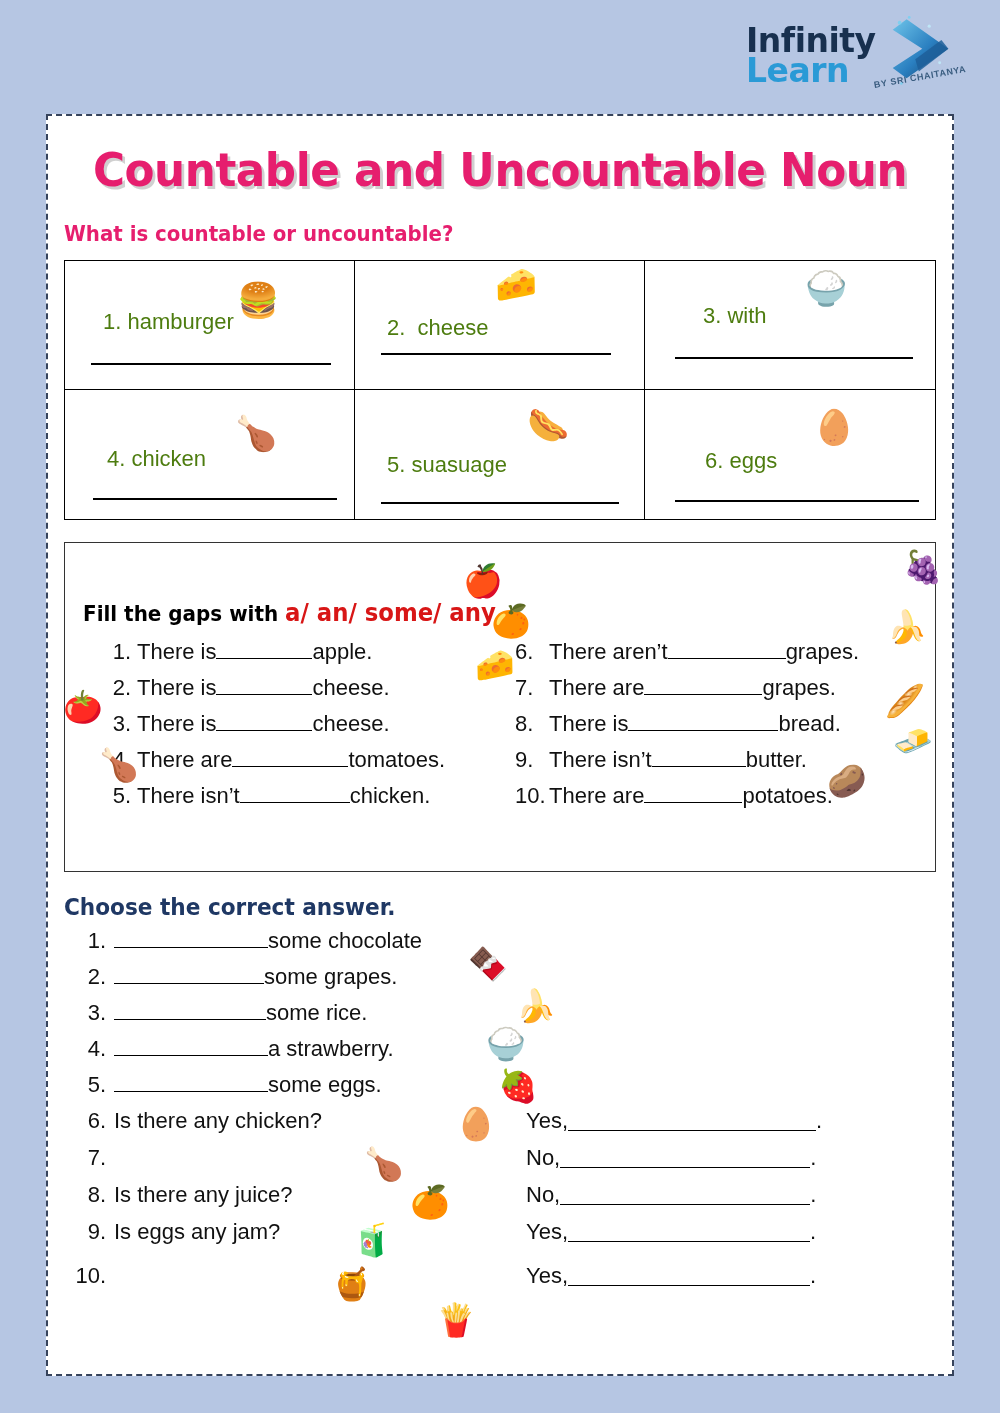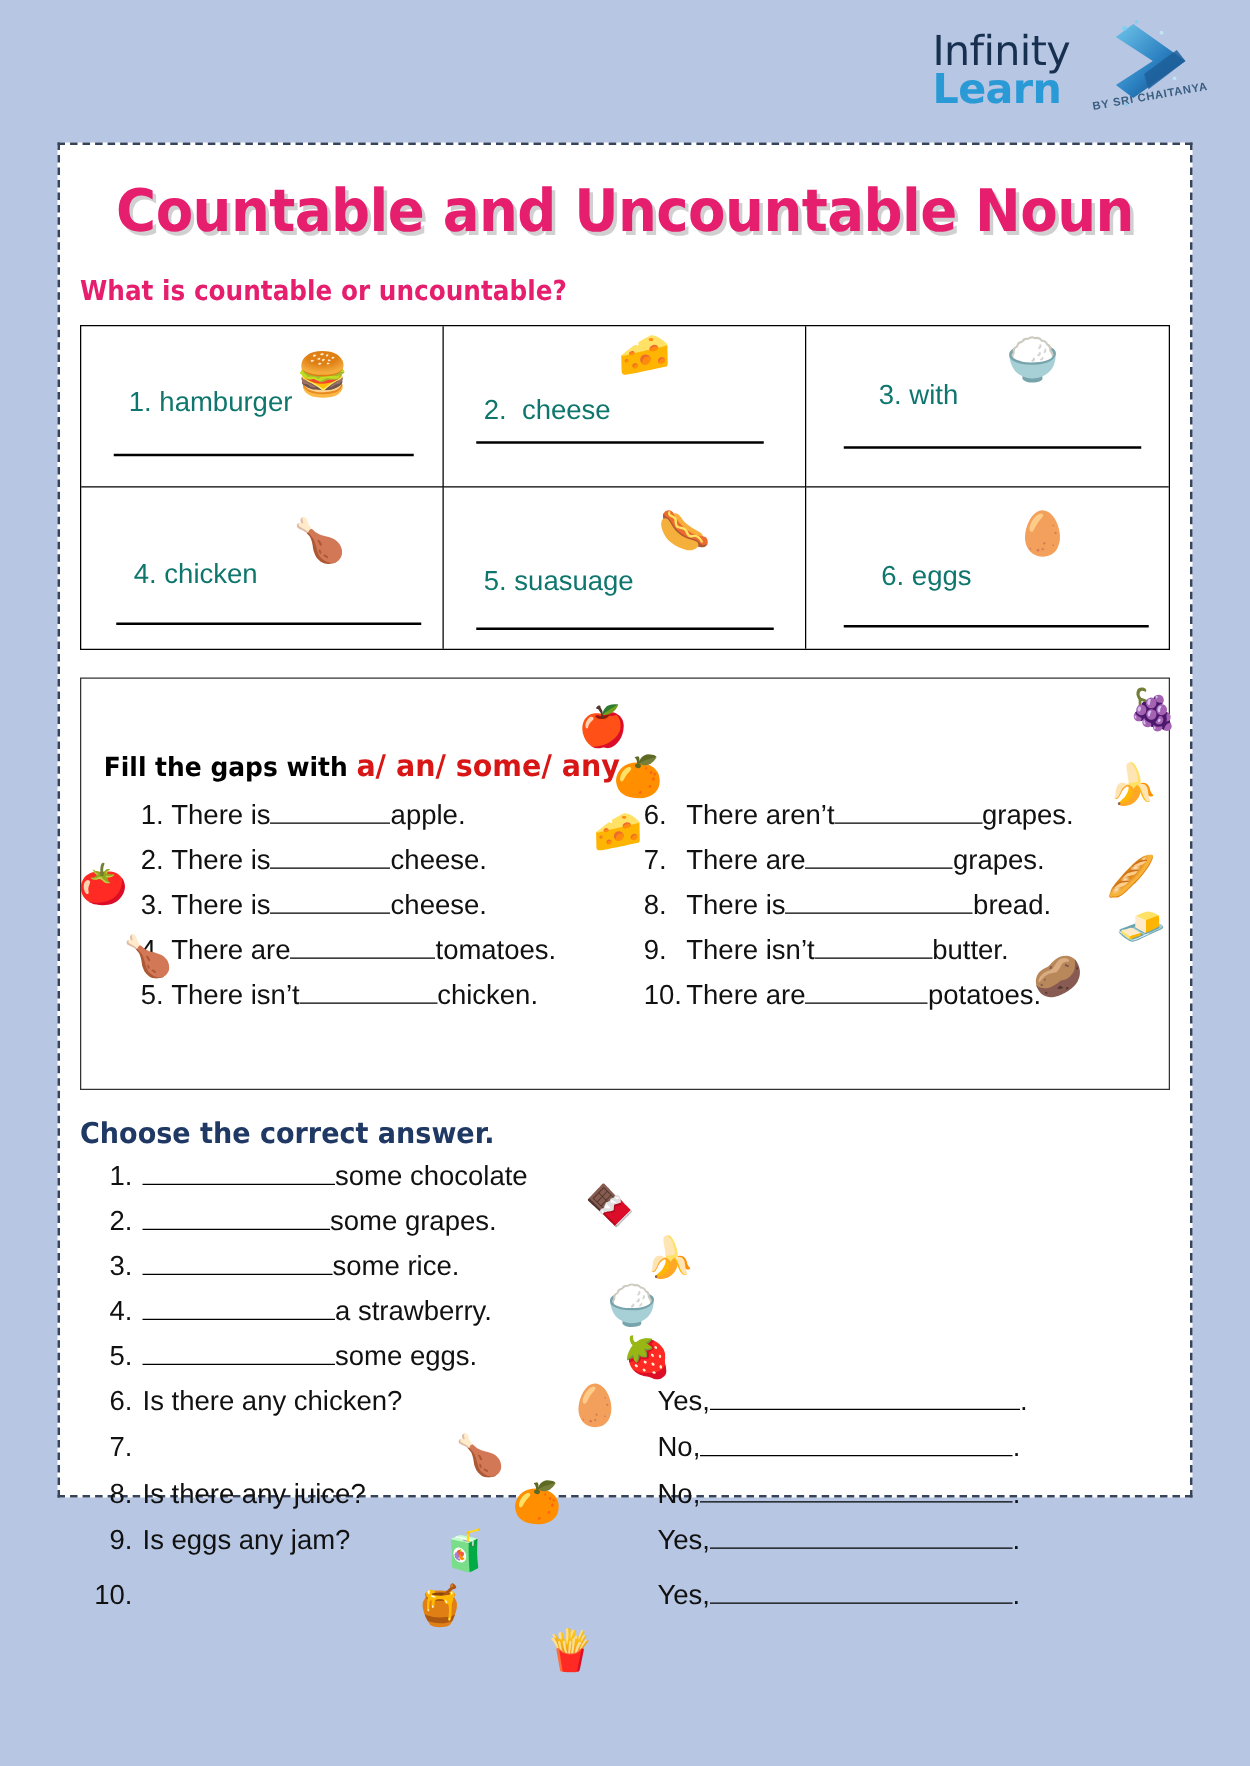--- a/index.html
+++ b/index.html
@@ -25,21 +25,21 @@
     height: 92px;
   }
   #brand-logo .logo-text {
     position: absolute;
     left: 0; top: 14px;
     line-height: 0.92;
     font-family: "DejaVu Sans", sans-serif;
   }
   #brand-logo .logo-line1 {
     font-size: 33px;
-    font-weight: 400;
+    font-weight: 700;
     color: #18304f;
     letter-spacing: -0.5px;
   }
   #brand-logo .logo-line2 {
     font-size: 33px;
     font-weight: 700;
     color: #2a9ad6;
     letter-spacing: -0.5px;
   }
   #brand-logo .logo-tag {
@@ -60,21 +60,21 @@
     width: 88px;
     height: 80px;
   }
 
   
   #worksheet-sheet {
     position: absolute;
     left: 46px;
     top: 114px;
     width: 908px;
-    height: 1084px;
+    height: 1262px;
     background: #ffffff;
     border: 2px dashed #36435c;
   }
 
   
   #page-title {
     text-align: center;
     font-family: "DejaVu Sans", sans-serif;
     font-weight: 700;
     font-size: 47px;
@@ -109,21 +109,21 @@
     border-bottom: 1px solid #000;
     position: relative;
     padding: 0;
   }
   .grid-cell:nth-child(3n) { border-right: none; }
   .grid-cell:nth-child(n+4) { border-bottom: none; }
 
   .grid-label {
     position: absolute;
     font-size: 22px;
-    color: #0f766e;
+    color: #4d7c0f;
     white-space: nowrap;
   }
   .grid-rule {
     position: absolute;
     border-bottom: 2px solid #000;
   }
   .grid-emoji {
     position: absolute;
     font-size: 34px;
     line-height: 1;
@@ -228,21 +228,21 @@
   }
   .ch-num { width: 42px; text-align: right; margin-right: 8px; }
   .ch-blank {
     display: inline-block;
     border-bottom: 1.8px solid #000;
     height: 20px;
   }
   .ch-ans {
     position: absolute;
     display: flex;
-    align-items: flex-start;
+    align-items: center;
   }
   .ch-art {
     position: absolute;
     font-size: 32px;
     line-height: 1;
   }
 </style>
 </head>
 <body>
 

